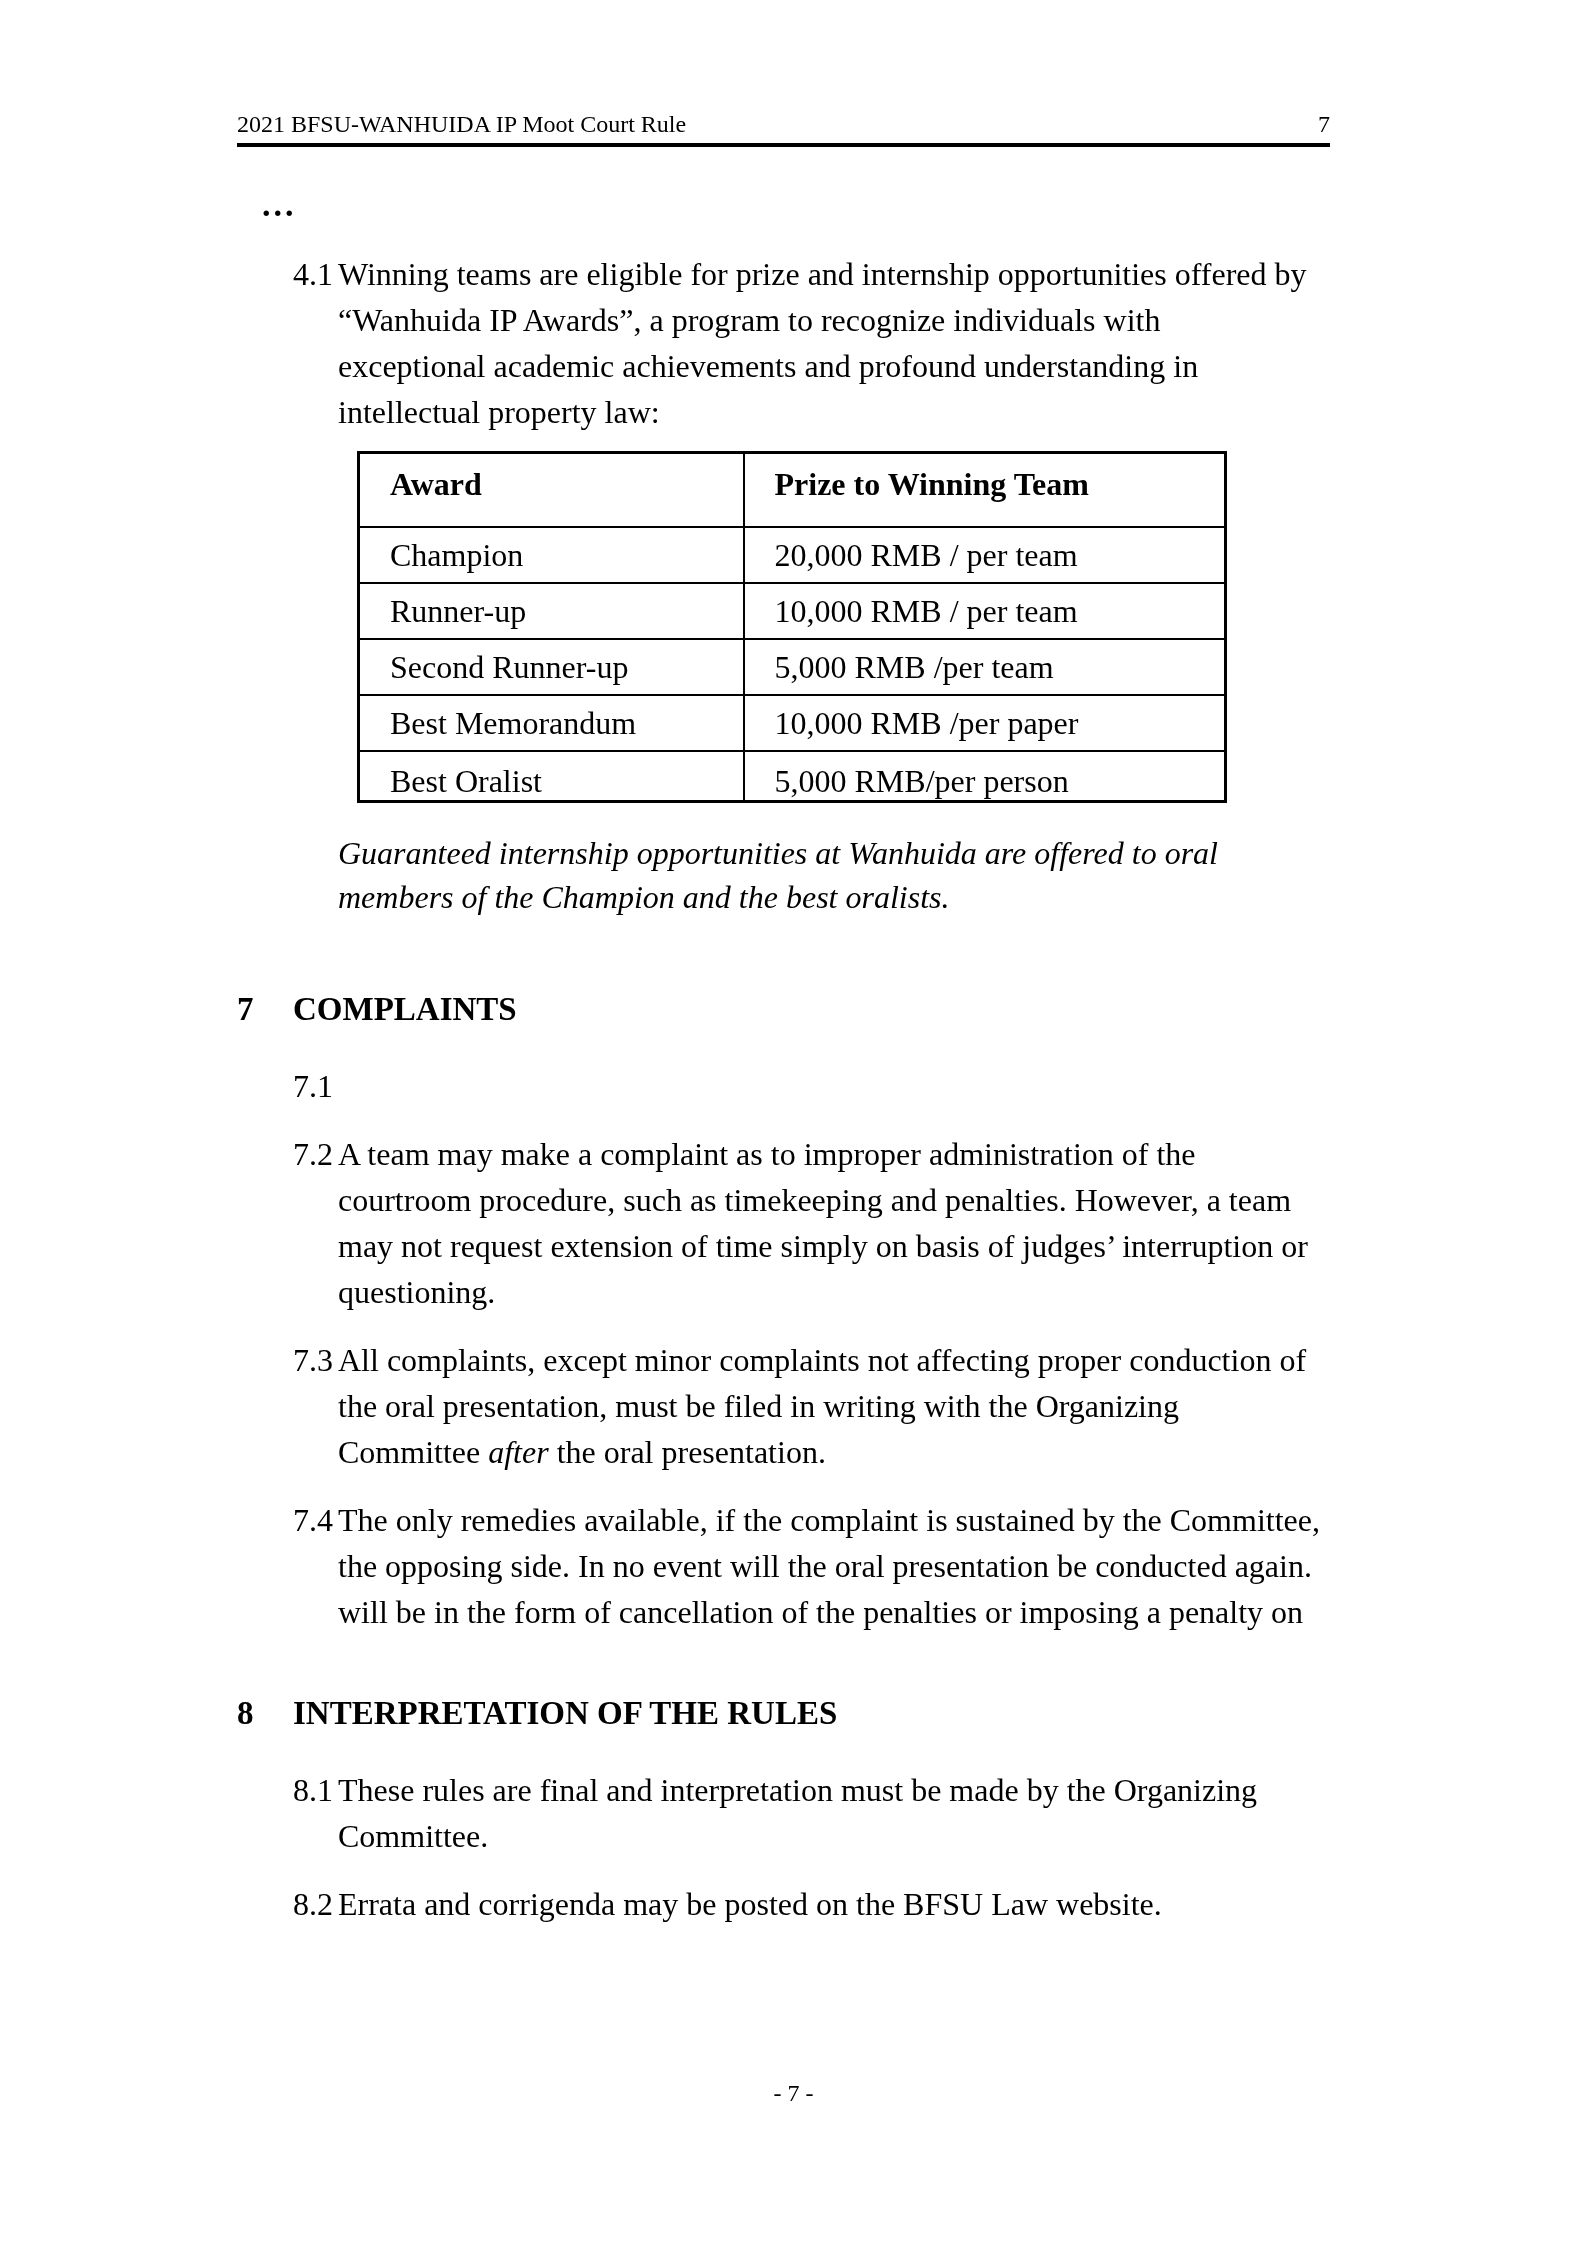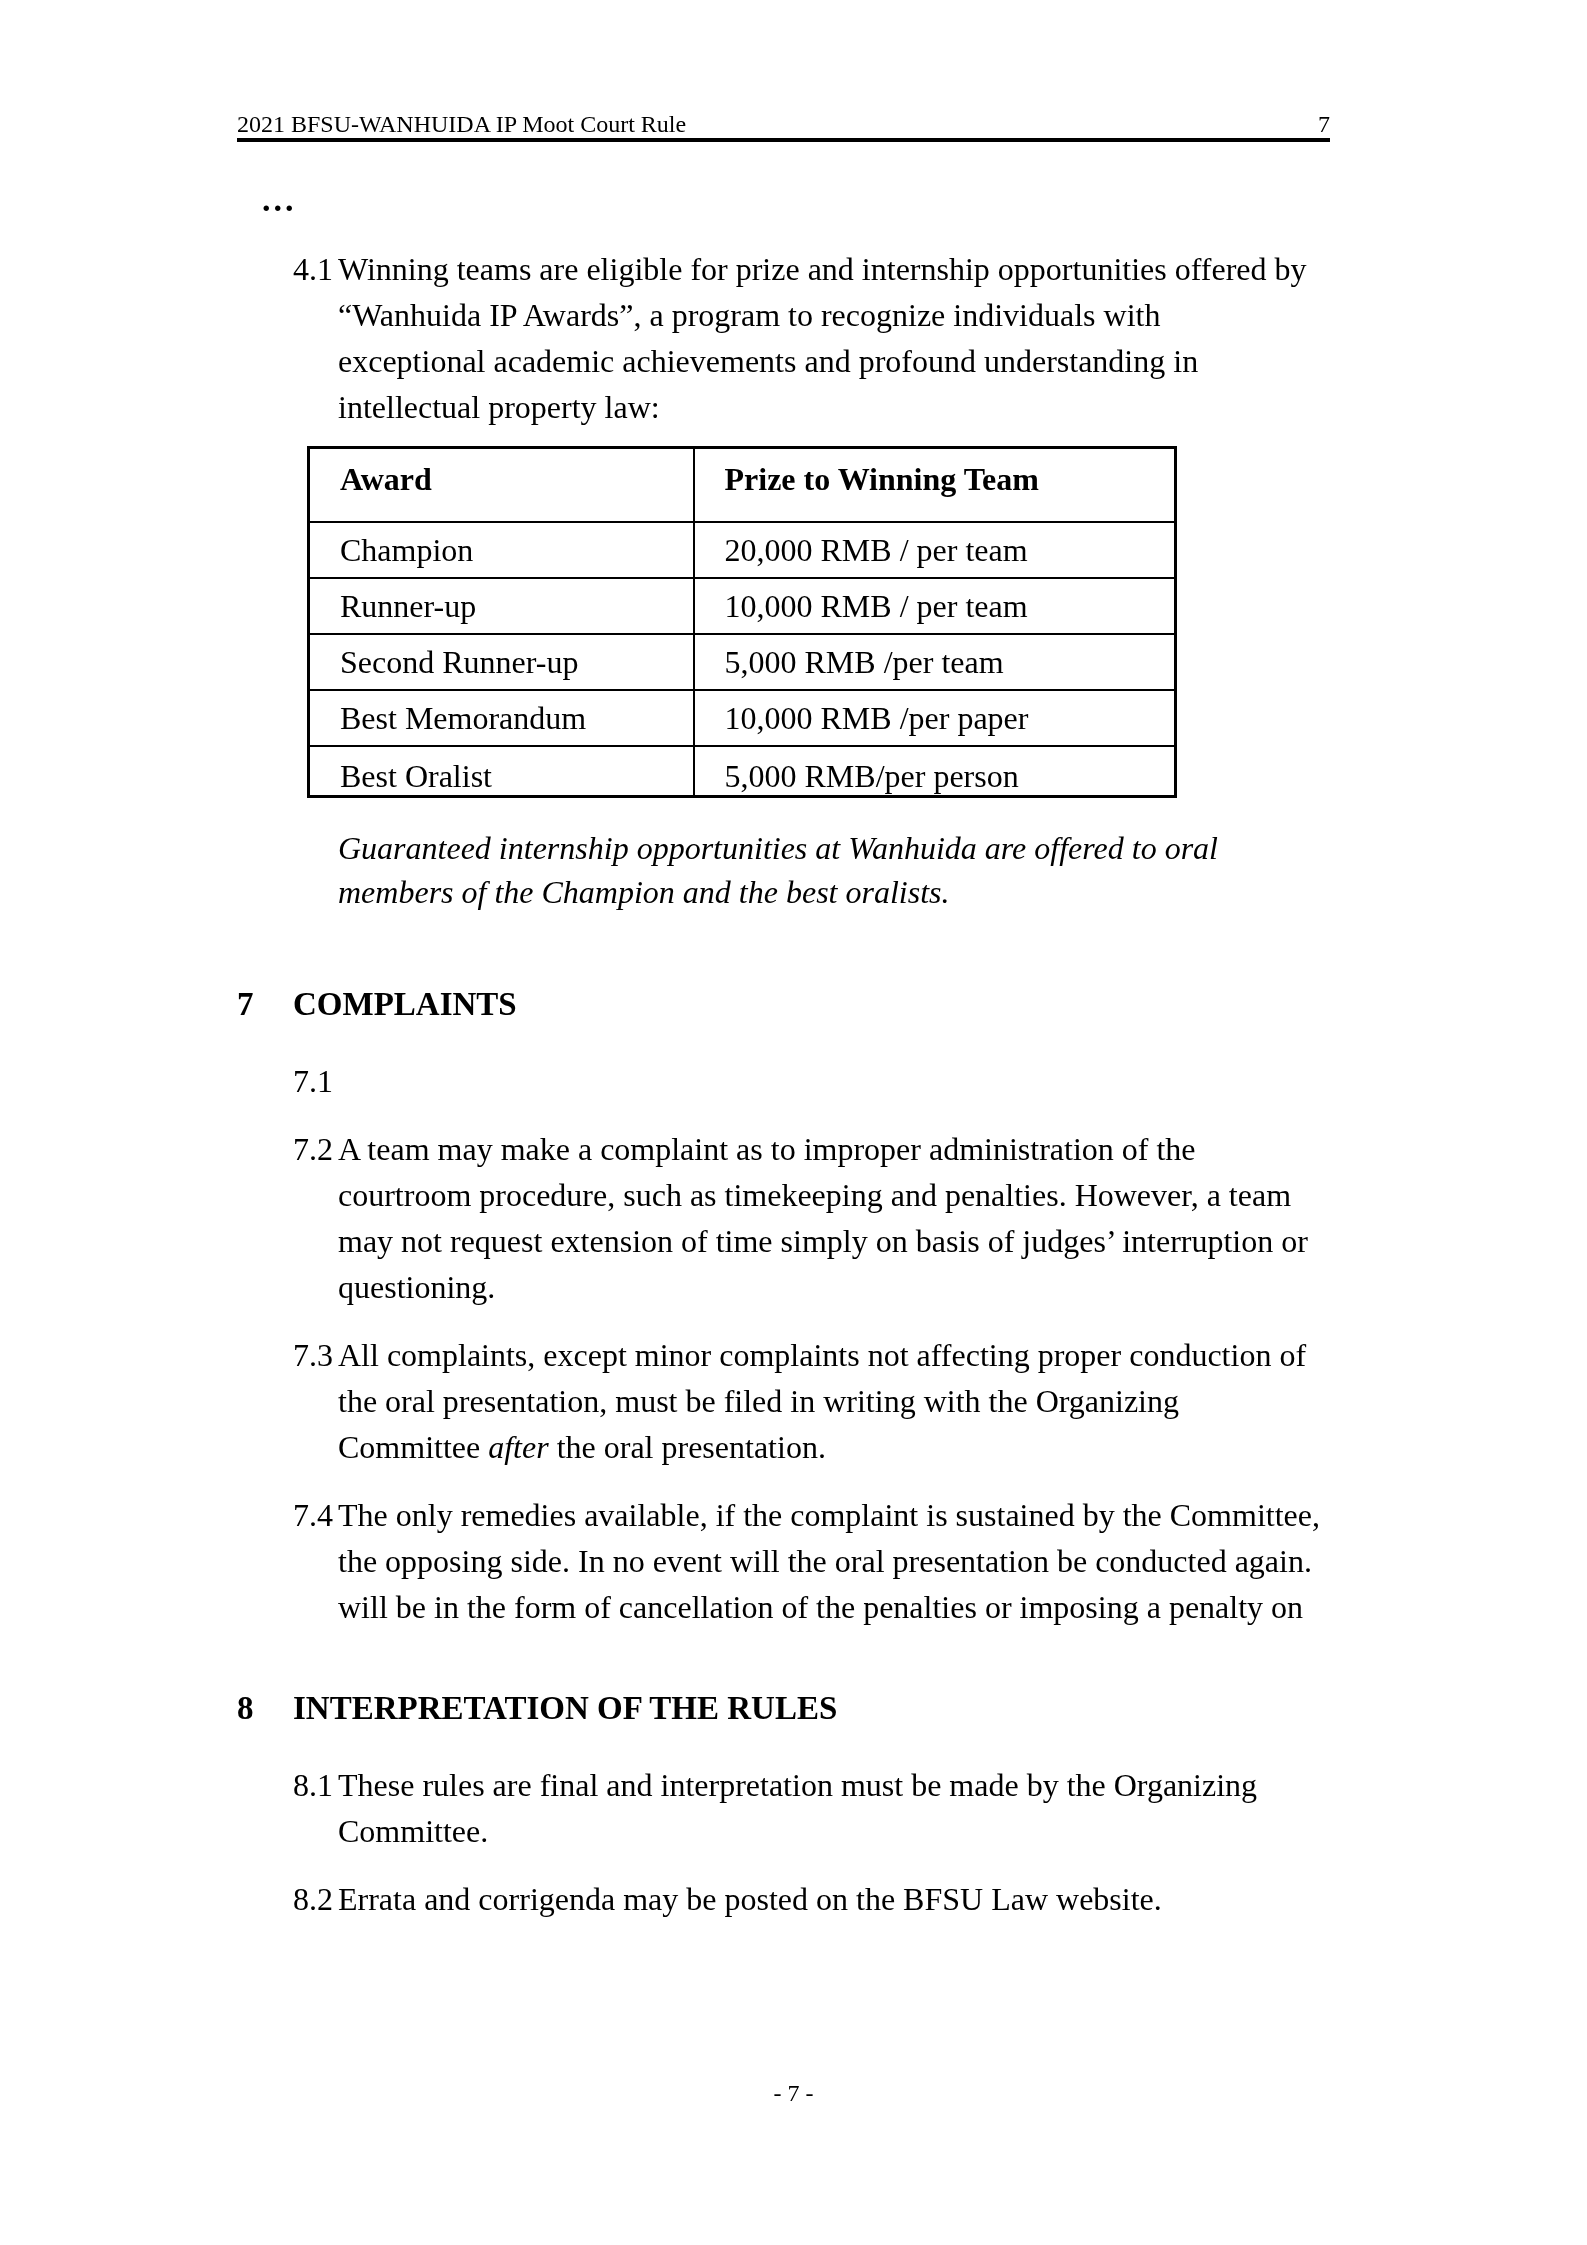--- a/index.html
+++ b/index.html
@@ -17,20 +17,21 @@
     margin-left: 237px;
     width: 1093px;
   }
   
   .page-header {
     padding-top: 110px;
     display: flex;
     justify-content: space-between;
     align-items: flex-end;
     border-bottom: 4px solid #000;
+    padding-bottom: 5px;
     font-size: 24px;
     line-height: 28px;
   }
   
   .ellipsis {
     margin-top: 38px;
     margin-left: 25px;
     font-size: 34px;
     font-weight: bold;
     letter-spacing: 3px;
@@ -46,21 +47,21 @@
     flex: none;
     width: 45px;
     line-height: 46px;
   }
   .item .text { line-height: 46px; }
   .item .text .line { white-space: nowrap; }
   .mt-62 { margin-top: 26px; }
   
   table.prize-table {
     margin-top: 16px;
-    margin-left: 70px;
+    margin-left: 120px;
     border-collapse: collapse;
     border: 3px solid #000;
     font-size: 32px;
   }
   table.prize-table th, table.prize-table td {
     border: 2px solid #000;
     vertical-align: top;
     text-align: left;
     padding: 12px 10px 0 30px;
     font-weight: normal;

